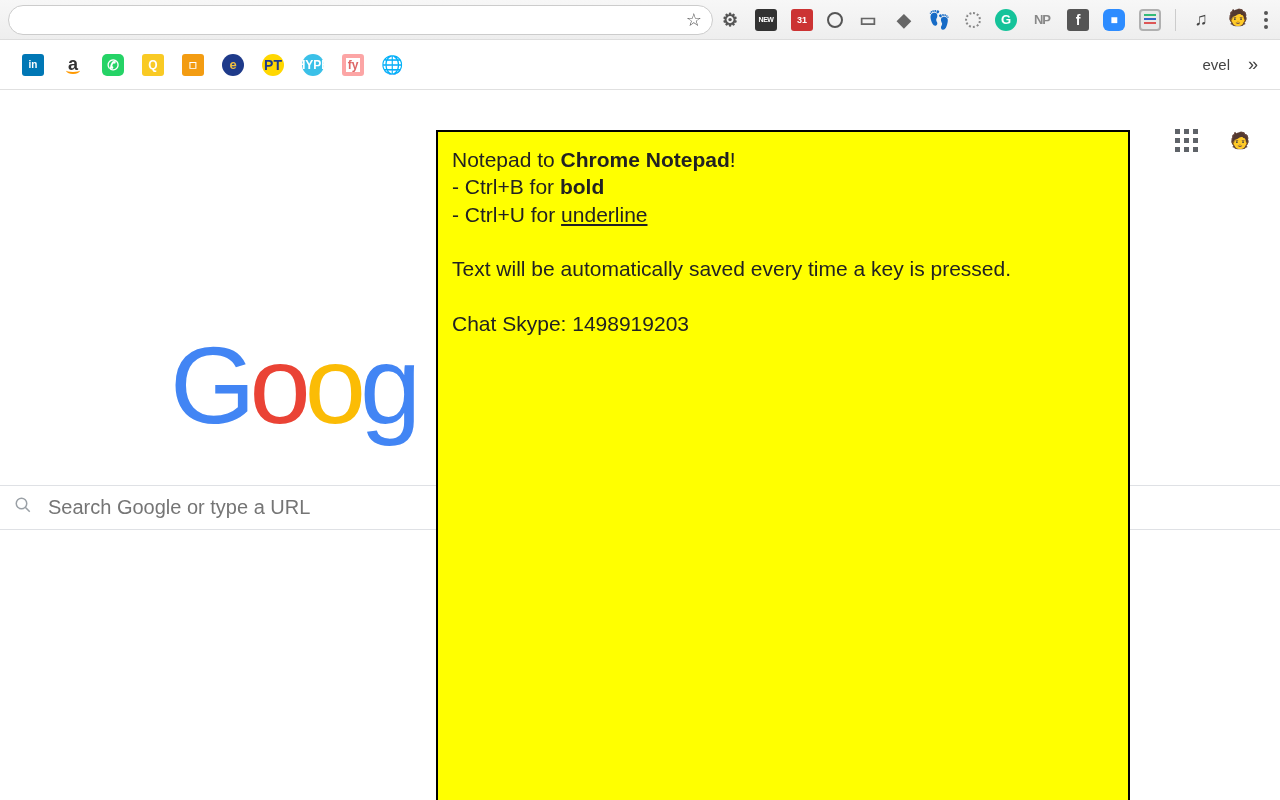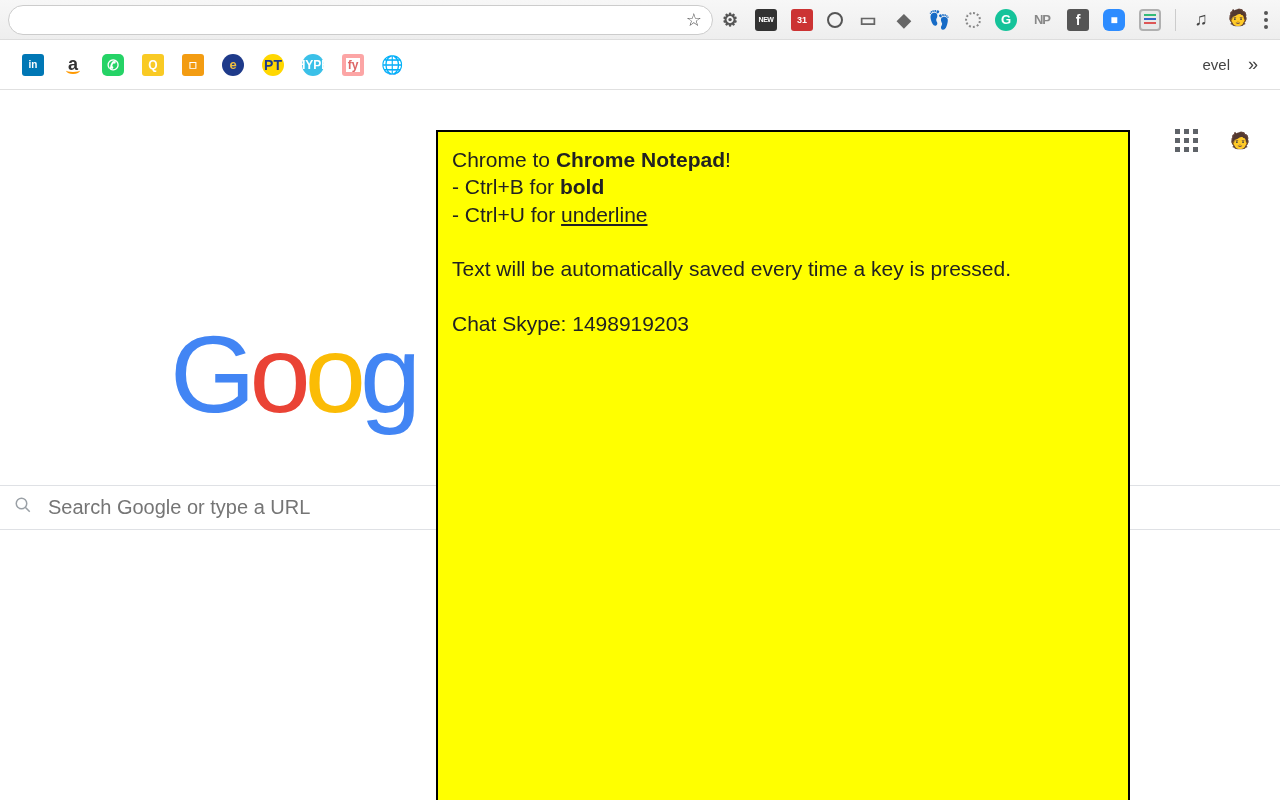--- a/index.html
+++ b/index.html
@@ -82,21 +82,21 @@
 
     
     .main-area {
       position: relative;
       height: calc(100% - 90px);
       background: #fff;
     }
     .google-logo {
       position: absolute;
       left: 170px;
-      top: 220px;
+      top: 231px;
       font-size: 110px;
       font-weight: 500;
       font-family: Arial, sans-serif;
       letter-spacing: -6px;
     }
     .g1 { color: #4285f4; }
     .g2 { color: #ea4335; }
     .g3 { color: #fbbc05; }
     .g4 { color: #4285f4; }
     .google-actions {
@@ -237,21 +237,21 @@
       <svg width="18" height="18" viewBox="0 0 24 24" fill="none" stroke="#9aa0a6" stroke-width="2">
           <circle cx="10" cy="10" r="7"></circle>
           <line x1="21" y1="21" x2="15" y2="15"></line>
         </svg>
     </span>
     <input class="search-input" placeholder="Search Google or type a URL" style="">
   </div>
 
   <div class="notepad">
     <div>
-      <span>Chrome to </span><span class="np-bold">Chrome Notepad</span><span>!</span>
+      <span>Notepad to </span><span class="np-bold">Chrome Notepad</span><span>!</span>
     </div>
     <div>
       <span>- Ctrl+B for </span><span class="np-bold">bold</span>
     </div>
     <div>
       <span>- Ctrl+U for </span><span class="np-underline">underline</span>
     </div>
     <br>
     <div>Text will be automatically saved every time a key is pressed.</div>
     <br>

